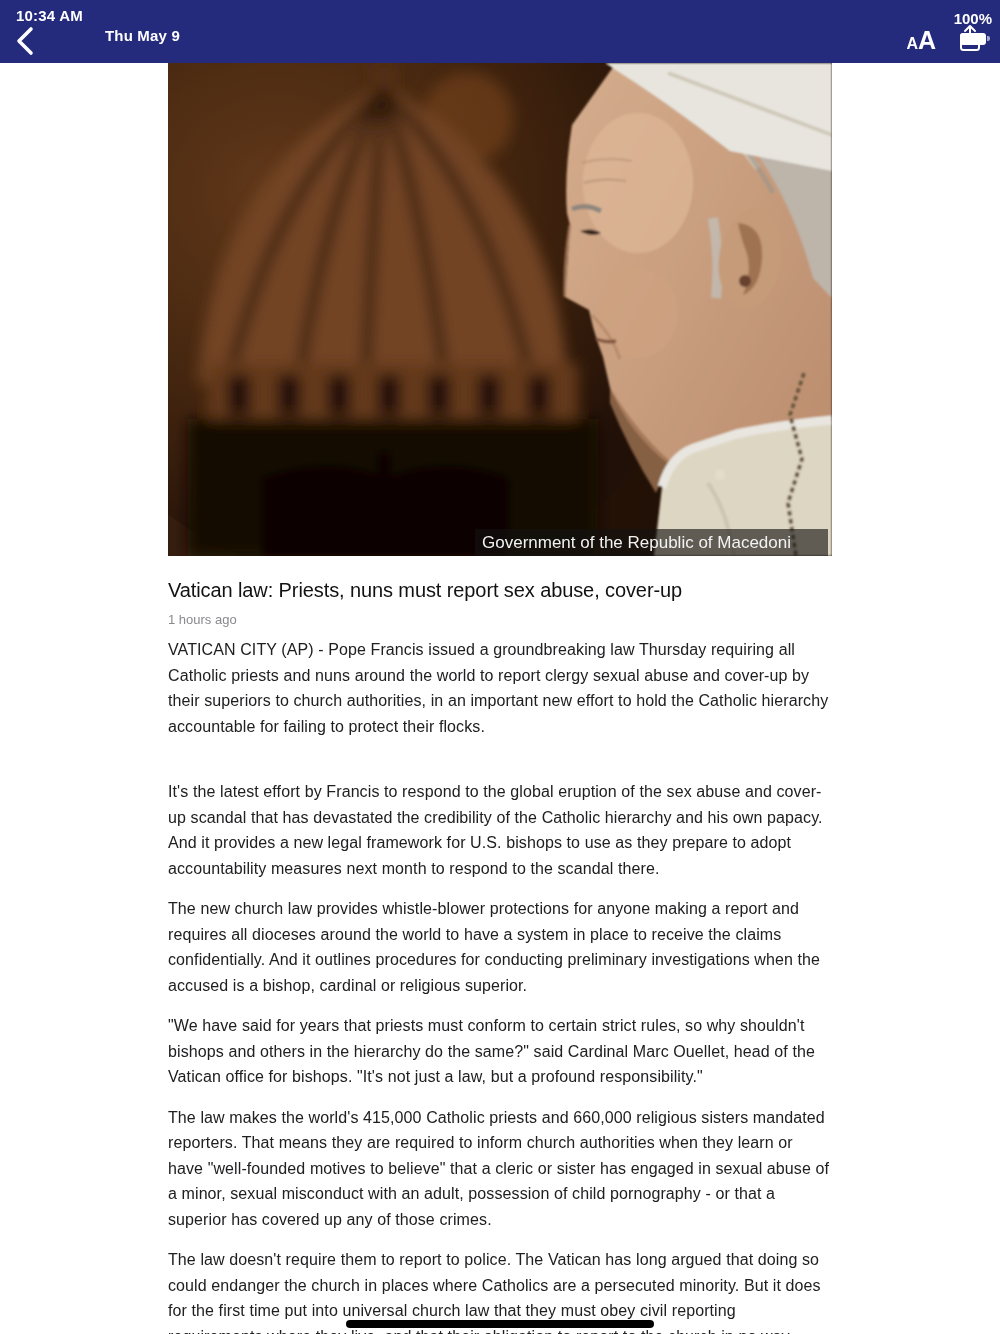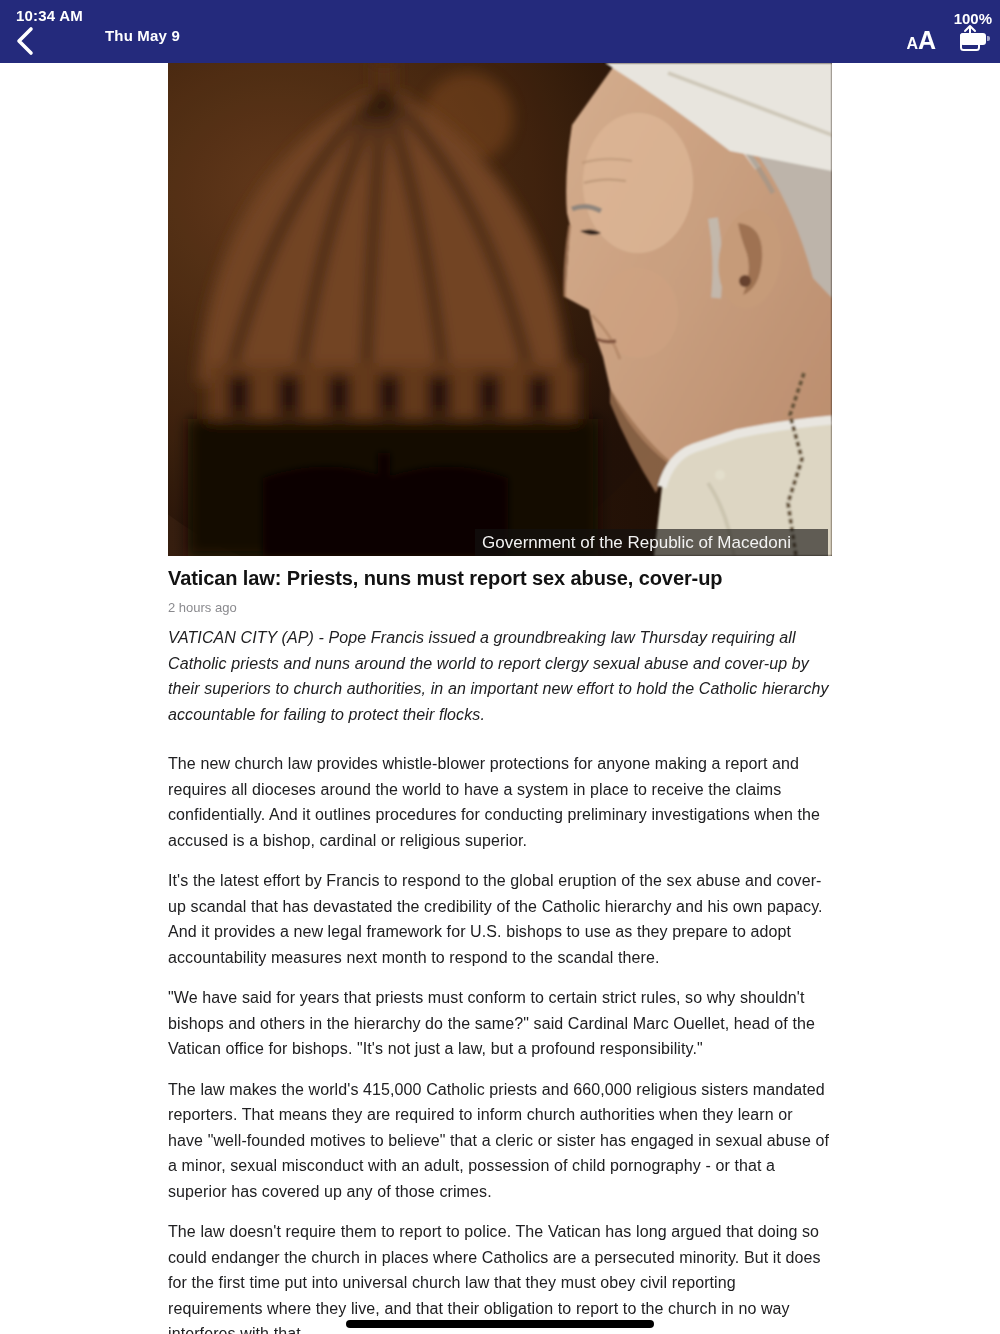--- a/index.html
+++ b/index.html
@@ -26,24 +26,24 @@
   .share-btn { cursor: pointer; }
 
   
   .content { position: absolute; top: 63px; left: 168px; width: 664px; }
   .hero { position: relative; width: 664px; height: 493px; overflow: hidden; background: #241409; cursor: pointer; }
   .hero svg { display: block; width: 664px; height: 493px; }
   .hero-caption { position: absolute; right: 4px; bottom: 0; left: 307px; height: 27px;
     background: rgba(20,18,16,.62); color: #f2f2f2; font-size: 17px; line-height: 27px;
     padding-left: 7px; white-space: nowrap; overflow: hidden; }
 
-  .headline { margin-top: 8px; font-size: 20px; line-height: 28px; font-weight: 700; color: #121212; letter-spacing: -0.1px; }
+  .headline { margin-top: 20px; font-size: 20px; line-height: 28px; font-weight: 400; color: #121212; letter-spacing: -0.1px; }
   .timestamp { margin-top: 8px; font-size: 13px; color: #8a8a8e; }
   .body-text p { margin-top: 15px; font-size: 16px; line-height: 25.5px; color: #202022; letter-spacing: .1px; }
-  .body-text p.lead { margin-top: 10px; margin-bottom: 24px; font-style: italic; }
+  .body-text p.lead { margin-top: 10px; margin-bottom: 40px; }
 
   
   .home-indicator { position: absolute; left: 50%; transform: translateX(-50%); bottom: 6px;
     width: 308px; height: 8px; border-radius: 4px; background: #000; z-index: 9; cursor: grab; }
 </style>
 </head>
 <body>
 
 <div class="screen">
 
@@ -188,26 +188,26 @@
           <path d="M636,310 L622,352 L634,396 L620,440 L628,493" stroke="#6e5a3e" stroke-width="4" fill="none" stroke-dasharray="5 3"></path>
           <circle cx="552" cy="412" r="5" fill="#f2ecd9"></circle>
         </g>
 
         <rect width="664" height="493" fill="#000" opacity="0.06"></rect>
       </svg>
       <div class="hero-caption">Government of the Republic of Macedoni</div>
     </div>
 
     <h1 class="headline">Vatican law: Priests, nuns must report sex abuse, cover-up</h1>
-    <div class="timestamp">2 hours ago</div>
+    <div class="timestamp">1 hours ago</div>
 
     <div class="body-text">
       <p class="lead">VATICAN CITY (AP) - Pope Francis issued a groundbreaking law Thursday requiring all Catholic priests and nuns around the world to report clergy sexual abuse and cover-up by their superiors to church authorities, in an important new effort to hold the Catholic hierarchy accountable for failing to protect their flocks.</p>
+      <p>It's the latest effort by Francis to respond to the global eruption of the sex abuse and cover-up scandal that has devastated the credibility of the Catholic hierarchy and his own papacy. And it provides a new legal framework for U.S. bishops to use as they prepare to adopt accountability measures next month to respond to the scandal there.</p>
       <p>The new church law provides whistle-blower protections for anyone making a report and requires all dioceses around the world to have a system in place to receive the claims confidentially. And it outlines procedures for conducting preliminary investigations when the accused is a bishop, cardinal or religious superior.</p>
-      <p>It's the latest effort by Francis to respond to the global eruption of the sex abuse and cover-up scandal that has devastated the credibility of the Catholic hierarchy and his own papacy. And it provides a new legal framework for U.S. bishops to use as they prepare to adopt accountability measures next month to respond to the scandal there.</p>
       <p>"We have said for years that priests must conform to certain strict rules, so why shouldn't bishops and others in the hierarchy do the same?" said Cardinal Marc Ouellet, head of the Vatican office for bishops. "It's not just a law, but a profound responsibility."</p>
       <p>The law makes the world's 415,000 Catholic priests and 660,000 religious sisters mandated reporters. That means they are required to inform church authorities when they learn or have "well-founded motives to believe" that a cleric or sister has engaged in sexual abuse of a minor, sexual misconduct with an adult, possession of child pornography - or that a superior has covered up any of those crimes.</p>
       <p>The law doesn't require them to report to police. The Vatican has long argued that doing so could endanger the church in places where Catholics are a persecuted minority. But it does for the first time put into universal church law that they must obey civil reporting requirements where they live, and that their obligation to report to the church in no way interferes with that.</p>
     </div>
   </div>
 
   <div class="home-indicator"></div>
 </div>
 
 </body></html>

